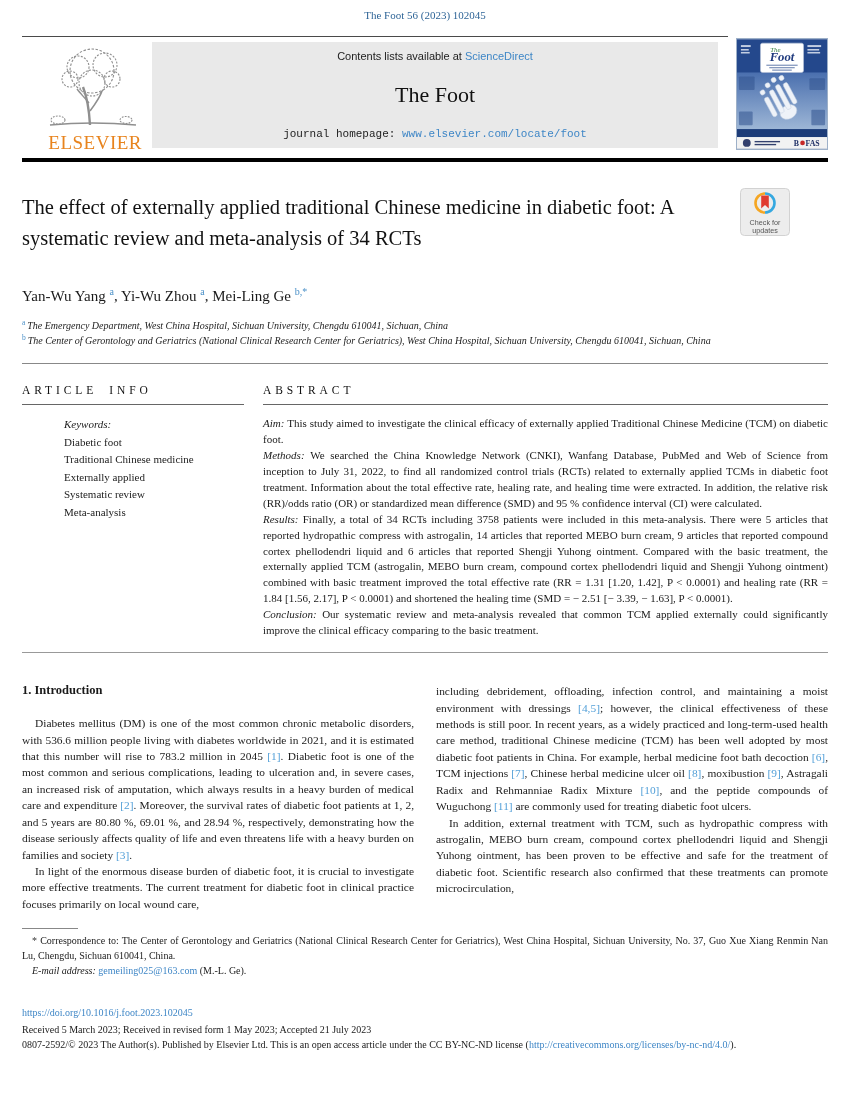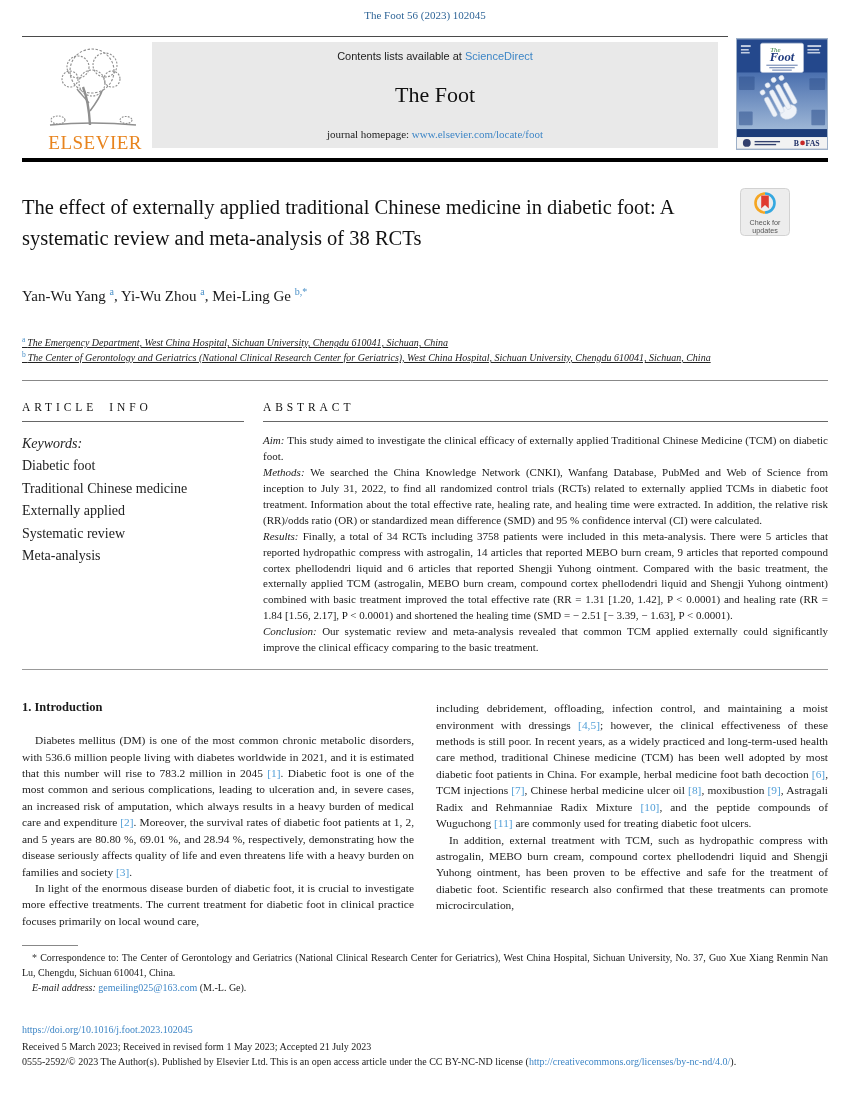--- a/index.html
+++ b/index.html
@@ -16,39 +16,39 @@
   .header-band { margin-top:5px; display:flex; align-items:stretch; height:110px; }
   .elsevier-block { width:120px; display:flex; flex-direction:column; align-items:flex-end; justify-content:flex-end; }
   .elsevier-word { font-size:19px; letter-spacing:0.5px; color:#e8841e; line-height:1; margin-top:2px; }
   .journal-box {
     flex:1; margin:0 18px 0 10px; background:#e9e9e9;
     display:flex; flex-direction:column; justify-content:space-between;
     text-align:center; padding:8px 10px; height:106px;
   }
   .contents-line { font-family:"Liberation Sans", sans-serif; font-size:11px; color:#222; }
   .journal-name { font-size:22px; color:#111; }
-  .homepage-line { font-family:Liberation Serif, serif; font-size:11px; color:#222; }
+  .homepage-line { font-family:Liberation Mono, monospace; font-size:11px; color:#222; }
   .link { color:#3e86c6; text-decoration:none; cursor:pointer; }
   .cover-thumb { width:92px; height:112px; margin-top:-4px; border:1px solid #9db0c8; flex:0 0 auto; }
   .rule-thick { margin-top:6px; border-top:4px solid #000; }
   
   .title-block { position:relative; margin-top:30px; min-height:76px; }
   .article-title { font-size:20.5px; line-height:1.5; max-width:690px; color:#111; }
   .update-badge { position:absolute; right:38px; top:-4px; width:50px; height:48px; }
   
   .authors-line { margin-top:20px; font-size:15px; }
   .sup-blue { color:#4a90c8; font-size:10px; vertical-align:super; line-height:0; }
-  .affiliations { margin-top:30px; font-size:10px; font-style:italic; line-height:1.5; color:#222;text-decoration:underline; }
+  .affiliations { margin-top:13px; font-size:10px; font-style:italic; line-height:1.5; color:#222; }
   .affil-sup { color:#4a90c8; font-size:7.5px; vertical-align:super; font-style:normal; line-height:0; }
   .rule-mid { margin-top:15px; border-top:1px solid #888; }
   
   .info-abs-grid { margin-top:20px; display:grid; grid-template-columns:222px 1fr; column-gap:19px; }
   .col-heading { font-size:11.5px; letter-spacing:0.34em; word-spacing:0.45em; color:#111; }
   .heading-rule { border-top:1px solid #666; margin-top:8px; margin-bottom:11px; }
-  .keywords { font-size:14px; line-height:1.6; color:#222; }
+  .keywords { font-size:11px; line-height:1.6; color:#222;margin-left:42px; }
   .keywords-label { font-style:italic; }
   .abstract-text { font-size:11px; line-height:1.45; text-align:justify; color:#1a1a1a; }
   .abstract-text p { margin:0; }
   .abs-label { font-style:italic; }
   .rule-light { margin-top:13px; border-top:1px solid #999; }
   
   .intro-grid { margin-top:30px; display:grid; grid-template-columns:1fr 1fr; column-gap:22px; }
   .section-heading { font-size:12.5px; font-weight:bold; margin-bottom:17px; }
   .body-par { font-size:11.4px; line-height:1.44; text-align:justify; text-indent:13px; color:#1a1a1a; }
   .body-par.no-indent { text-indent:0; }
@@ -151,21 +151,21 @@
         </g>
       <text x="58" y="109" font-family="Liberation Serif, serif" font-weight="bold" font-size="8" fill="#1f2f66">B</text>
       <circle cx="67" cy="106" r="2.4" fill="#c62828"></circle>
       <text x="70" y="109" font-family="Liberation Serif, serif" font-weight="bold" font-size="8" fill="#1f2f66">FAS</text>
     </svg>
   </div>
 
   <div class="rule-thick"></div>
 
   <div class="title-block">
-    <div class="article-title">The effect of externally applied traditional Chinese medicine in diabetic foot: A systematic review and meta-analysis of 38 RCTs</div>
+    <div class="article-title">The effect of externally applied traditional Chinese medicine in diabetic foot: A systematic review and meta-analysis of 34 RCTs</div>
     <svg class="update-badge" viewBox="0 0 50 48">
       <rect x="0.5" y="0.5" width="49" height="47" rx="4" fill="#ededed" stroke="#d2d2d2"></rect>
       <path d="M25,5.5 A9.5,9.5 0 1 0 25,24.5" fill="none" stroke="#f5a623" stroke-width="2.6"></path>
       <path d="M25,5.5 A9.5,9.5 0 1 1 25,24.5" fill="none" stroke="#35a8e0" stroke-width="2.6"></path>
       <path d="M21.2,7.5 h7.6 v13 l-3.8,-3.6 l-3.8,3.6 z" fill="#e03a2f"></path>
       <text x="25" y="36.5" text-anchor="middle" font-family="Liberation Sans, sans-serif" font-size="7.2" fill="#555">Check for</text>
       <text x="25" y="44.5" text-anchor="middle" font-family="Liberation Sans, sans-serif" font-size="7.2" fill="#555">updates</text>
     </svg>
   </div>
 
@@ -221,16 +221,16 @@
 
   <div class="footnote">
     <div class="footnote-rule"></div>
     <div class="corr-line"><span class="corr-marker">* </span><span>Correspondence to: The Center of Gerontology and Geriatrics (National Clinical Research Center for Geriatrics), West China Hospital, Sichuan University, No. 37, Guo Xue Xiang Renmin Nan Lu, Chengdu, Sichuan 610041, China.</span></div>
     <div class="email-line"><span class="email-label">E-mail address: </span><span class="link">gemeiling025@163.com</span><span> (M.-L. Ge).</span></div>
   </div>
 
   <div class="pub-info">
     <div class="doi-line"><span class="link">https://doi.org/10.1016/j.foot.2023.102045</span></div>
     <div>Received 5 March 2023; Received in revised form 1 May 2023; Accepted 21 July 2023</div>
-    <div class="copyright-line"><span>0555-2592/© 2023 The Author(s). Published by Elsevier Ltd. This is an open access article under the CC BY-NC-ND license (</span><span class="link">http://creativecommons.org/licenses/by-nc-nd/4.0/</span><span>).</span></div>
+    <div class="copyright-line"><span>0807-2592/© 2023 The Author(s). Published by Elsevier Ltd. This is an open access article under the CC BY-NC-ND license (</span><span class="link">http://creativecommons.org/licenses/by-nc-nd/4.0/</span><span>).</span></div>
   </div>
 
 </div>
 
 </body></html>

